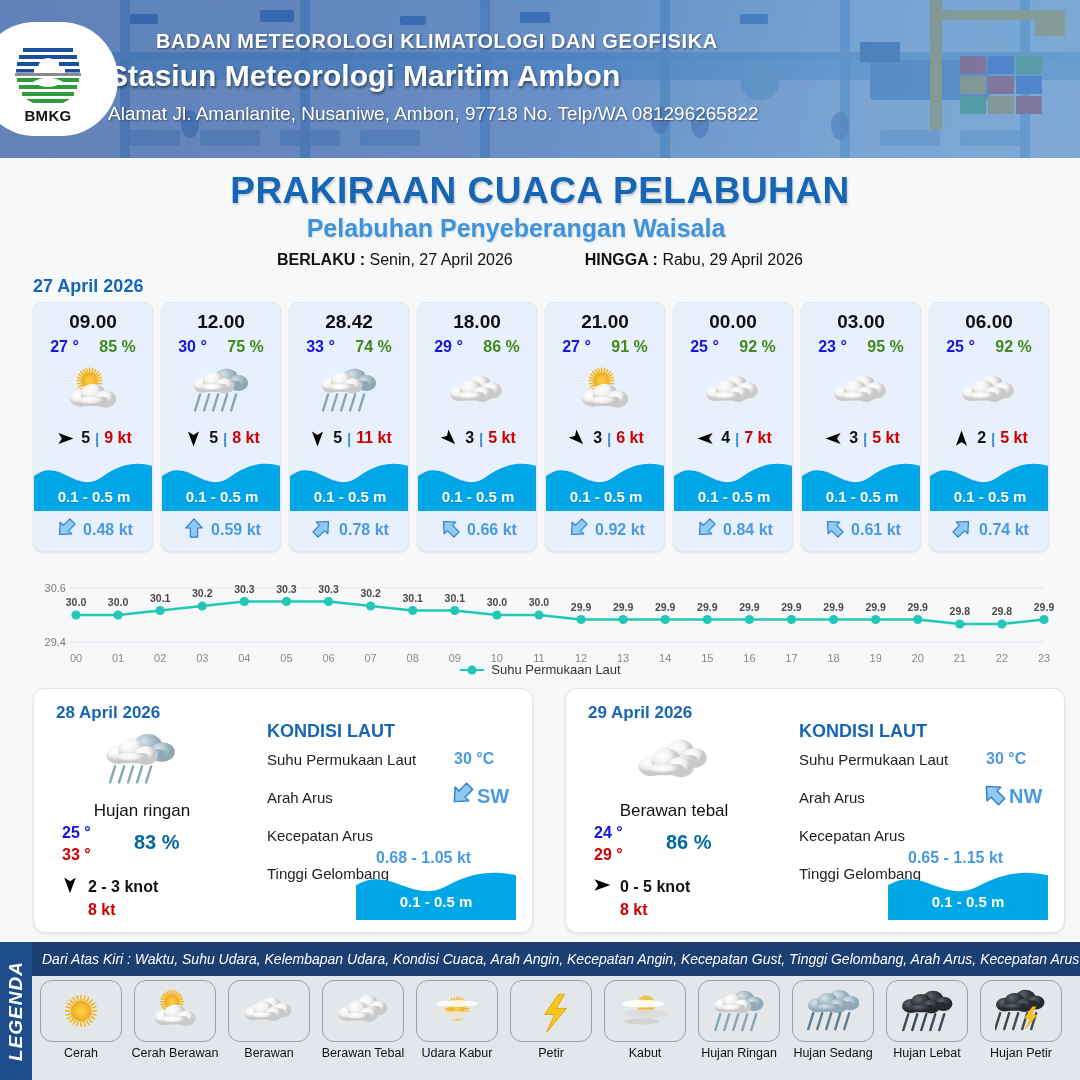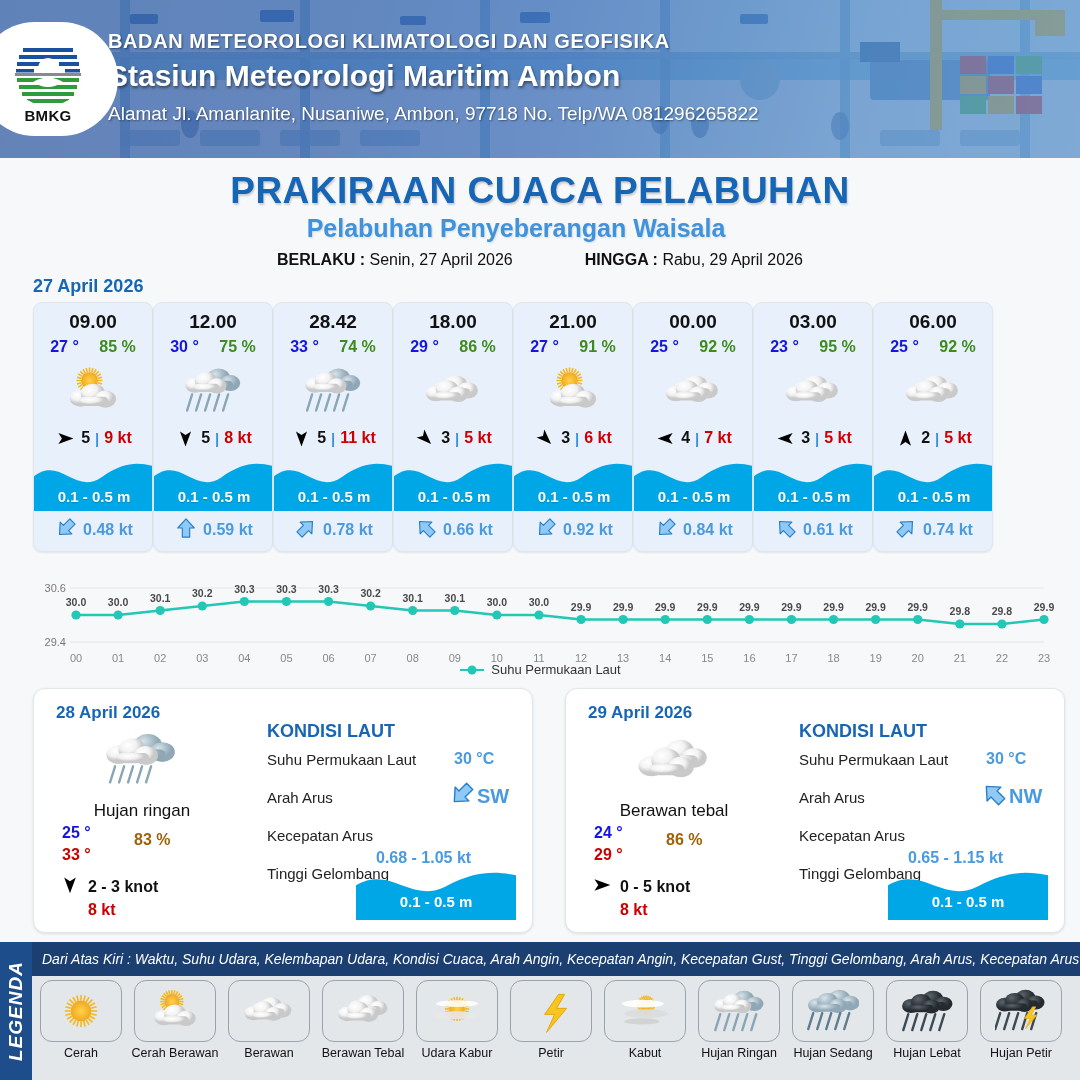--- a/index.html
+++ b/index.html
@@ -26,20 +26,21 @@
   .logo-circle { width:74px; height:70px; border-radius:50%; overflow:hidden; position:relative; }
   .logo-text {
     position:absolute; left:0; bottom:-2px; width:74px;
     text-align:center; font-size:15px; font-weight:bold; color:#111;
     letter-spacing:.3px;
   }
   .hdr-texts { position:absolute; left:108px; top:30px; z-index:3; }
   .hdr-line1 {
     font-size:20px; font-weight:bold; color:#fff; letter-spacing:.6px;
     text-shadow:1px 1px 2px rgba(0,0,0,.45);
+    margin-left:48px;
   }
   .hdr-line2 {
     font-size:30px; font-weight:bold; color:#fff; margin-top:6px;
     text-shadow:1px 2px 3px rgba(0,0,0,.5);
   }
   .hdr-line3 {
     font-size:19px; color:#fff; margin-top:10px;
     text-shadow:1px 1px 2px rgba(0,0,0,.45);
   }
 
@@ -61,21 +62,21 @@
   }
   .title-range b { font-weight:bold; }
 
   
   .date-label {
     position:absolute; left:33px; top:276px;
     font-size:18px; font-weight:bold; color:#1766b5;
   }
 
   
-  .cards { position:absolute; left:33px; top:302px; display:flex; }
+  .cards { position:absolute; left:33px; top:302px; display:flex; gap:8px; }
   .card {
     width:120px; height:250px;
     background:#e8f1fb; border:1px solid #dfe6ee; border-radius:9px;
     position:relative; overflow:hidden;
     box-shadow:0 1px 2px rgba(0,0,0,.08);
   }
   .c-time { text-align:center; font-size:19px; font-weight:bold; color:#111; margin-top:8px; }
   .c-row { display:flex; justify-content:space-around; align-items:baseline; margin-top:5px; padding:0 6px; }
   .c-temp { font-size:16px; font-weight:bold; color:#1515e0; }
   .c-hum  { font-size:16px; font-weight:bold; color:#3f8a1d; }
@@ -116,21 +117,21 @@
     position:relative; box-shadow:0 1px 3px rgba(0,0,0,.10);
   }
   .d-date { position:absolute; left:22px; top:14px; font-size:17px; font-weight:bold; color:#1766b5; }
   .d-icon { position:absolute; left:52px; top:38px; width:110px; height:70px;
             display:flex; align-items:center; justify-content:center; }
   .d-cond { position:absolute; left:8px; top:112px; width:200px; text-align:center;
             font-size:17px; color:#111; }
   .d-temps { position:absolute; left:28px; top:135px; }
   .d-tmin { font-size:16px; font-weight:bold; color:#1515e0; }
   .d-tmax { font-size:16px; font-weight:bold; color:#cc0000; margin-top:4px; }
-  .d-hum { position:absolute; left:100px; top:142px; font-size:16px; font-weight:bold; color:#a16207; }
+  .d-hum { position:absolute; left:100px; top:142px; font-size:20px; font-weight:bold; color:#0369a1; }
   .d-wind { position:absolute; left:26px; top:186px; display:flex; align-items:center; gap:8px; }
   .d-windval { font-size:16px; font-weight:bold; color:#111; }
   .d-gust { position:absolute; left:54px; top:212px; font-size:16px; font-weight:bold; color:#cc0000; }
 
   .d-sea-title { position:absolute; left:233px; top:32px; font-size:18px; font-weight:bold; color:#1766b5; }
   .d-lbl { position:absolute; left:233px; font-size:15px; color:#222; }
   .d-val { position:absolute; font-size:16px; font-weight:bold; color:#4a9ae0; }
   .d-wavebox { position:absolute; right:16px; bottom:12px; width:160px; height:56px; }
   .d-wavetxt {
     position:absolute; right:16px; bottom:22px; width:160px; text-align:center;

